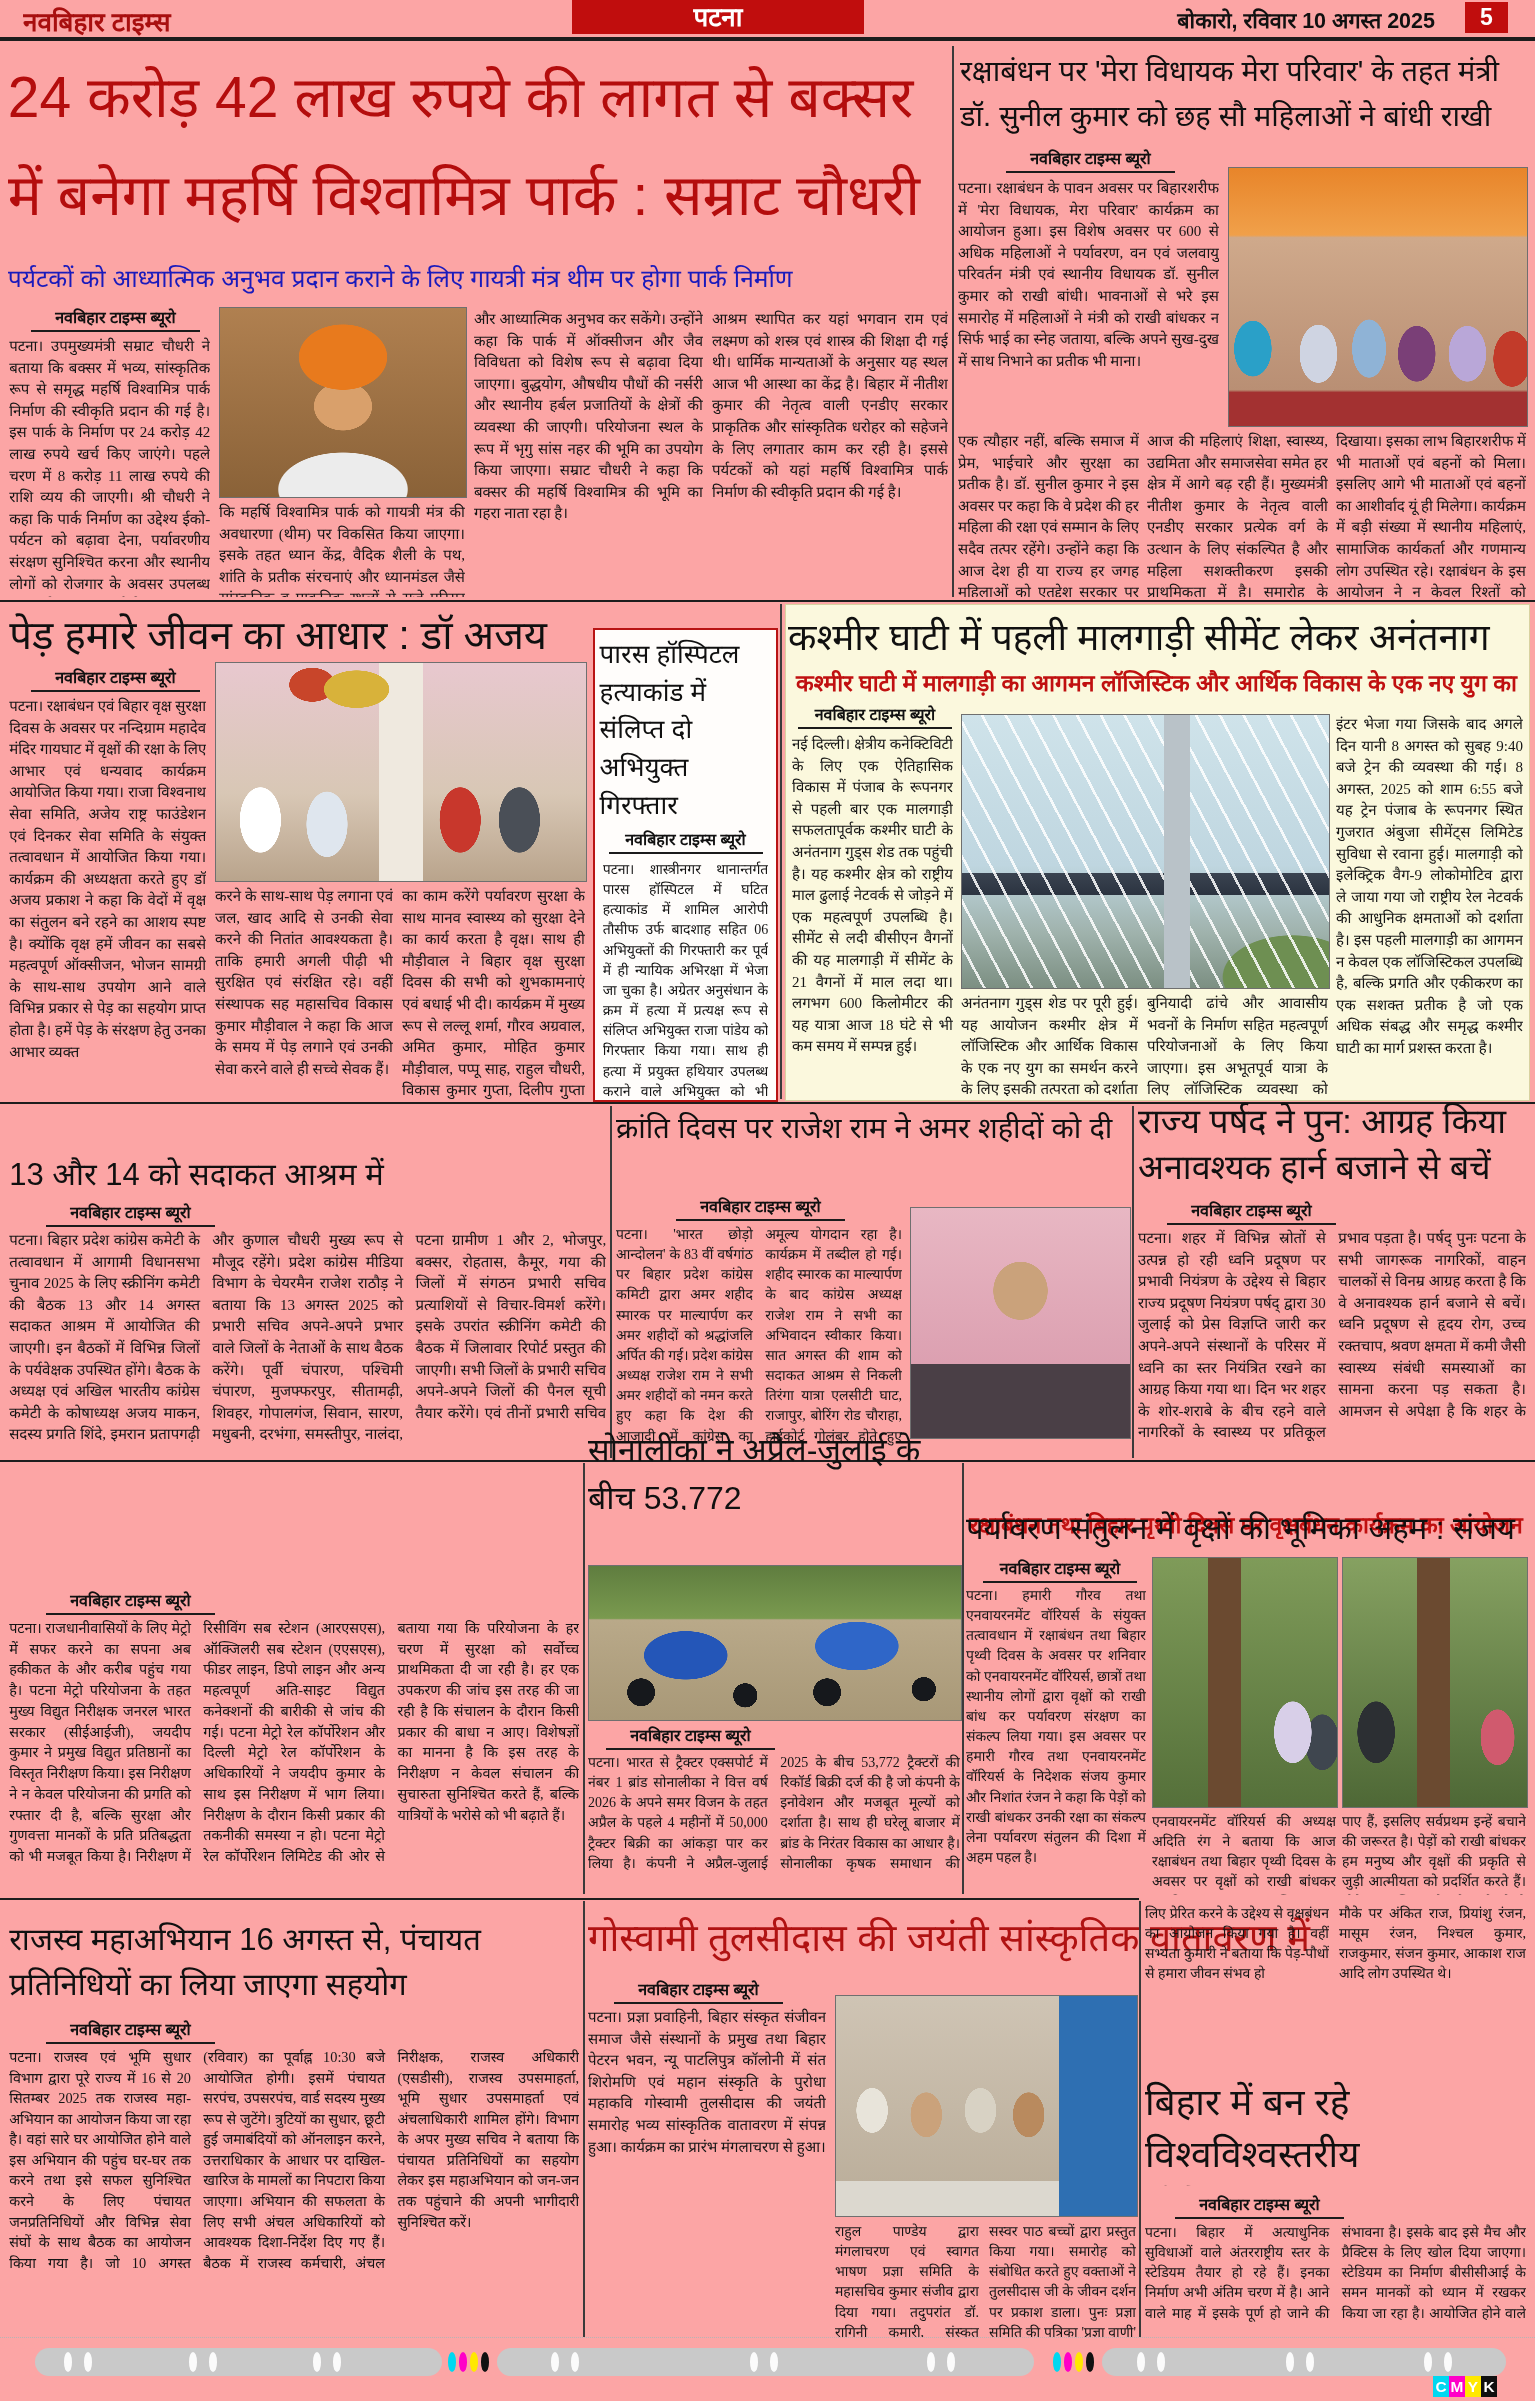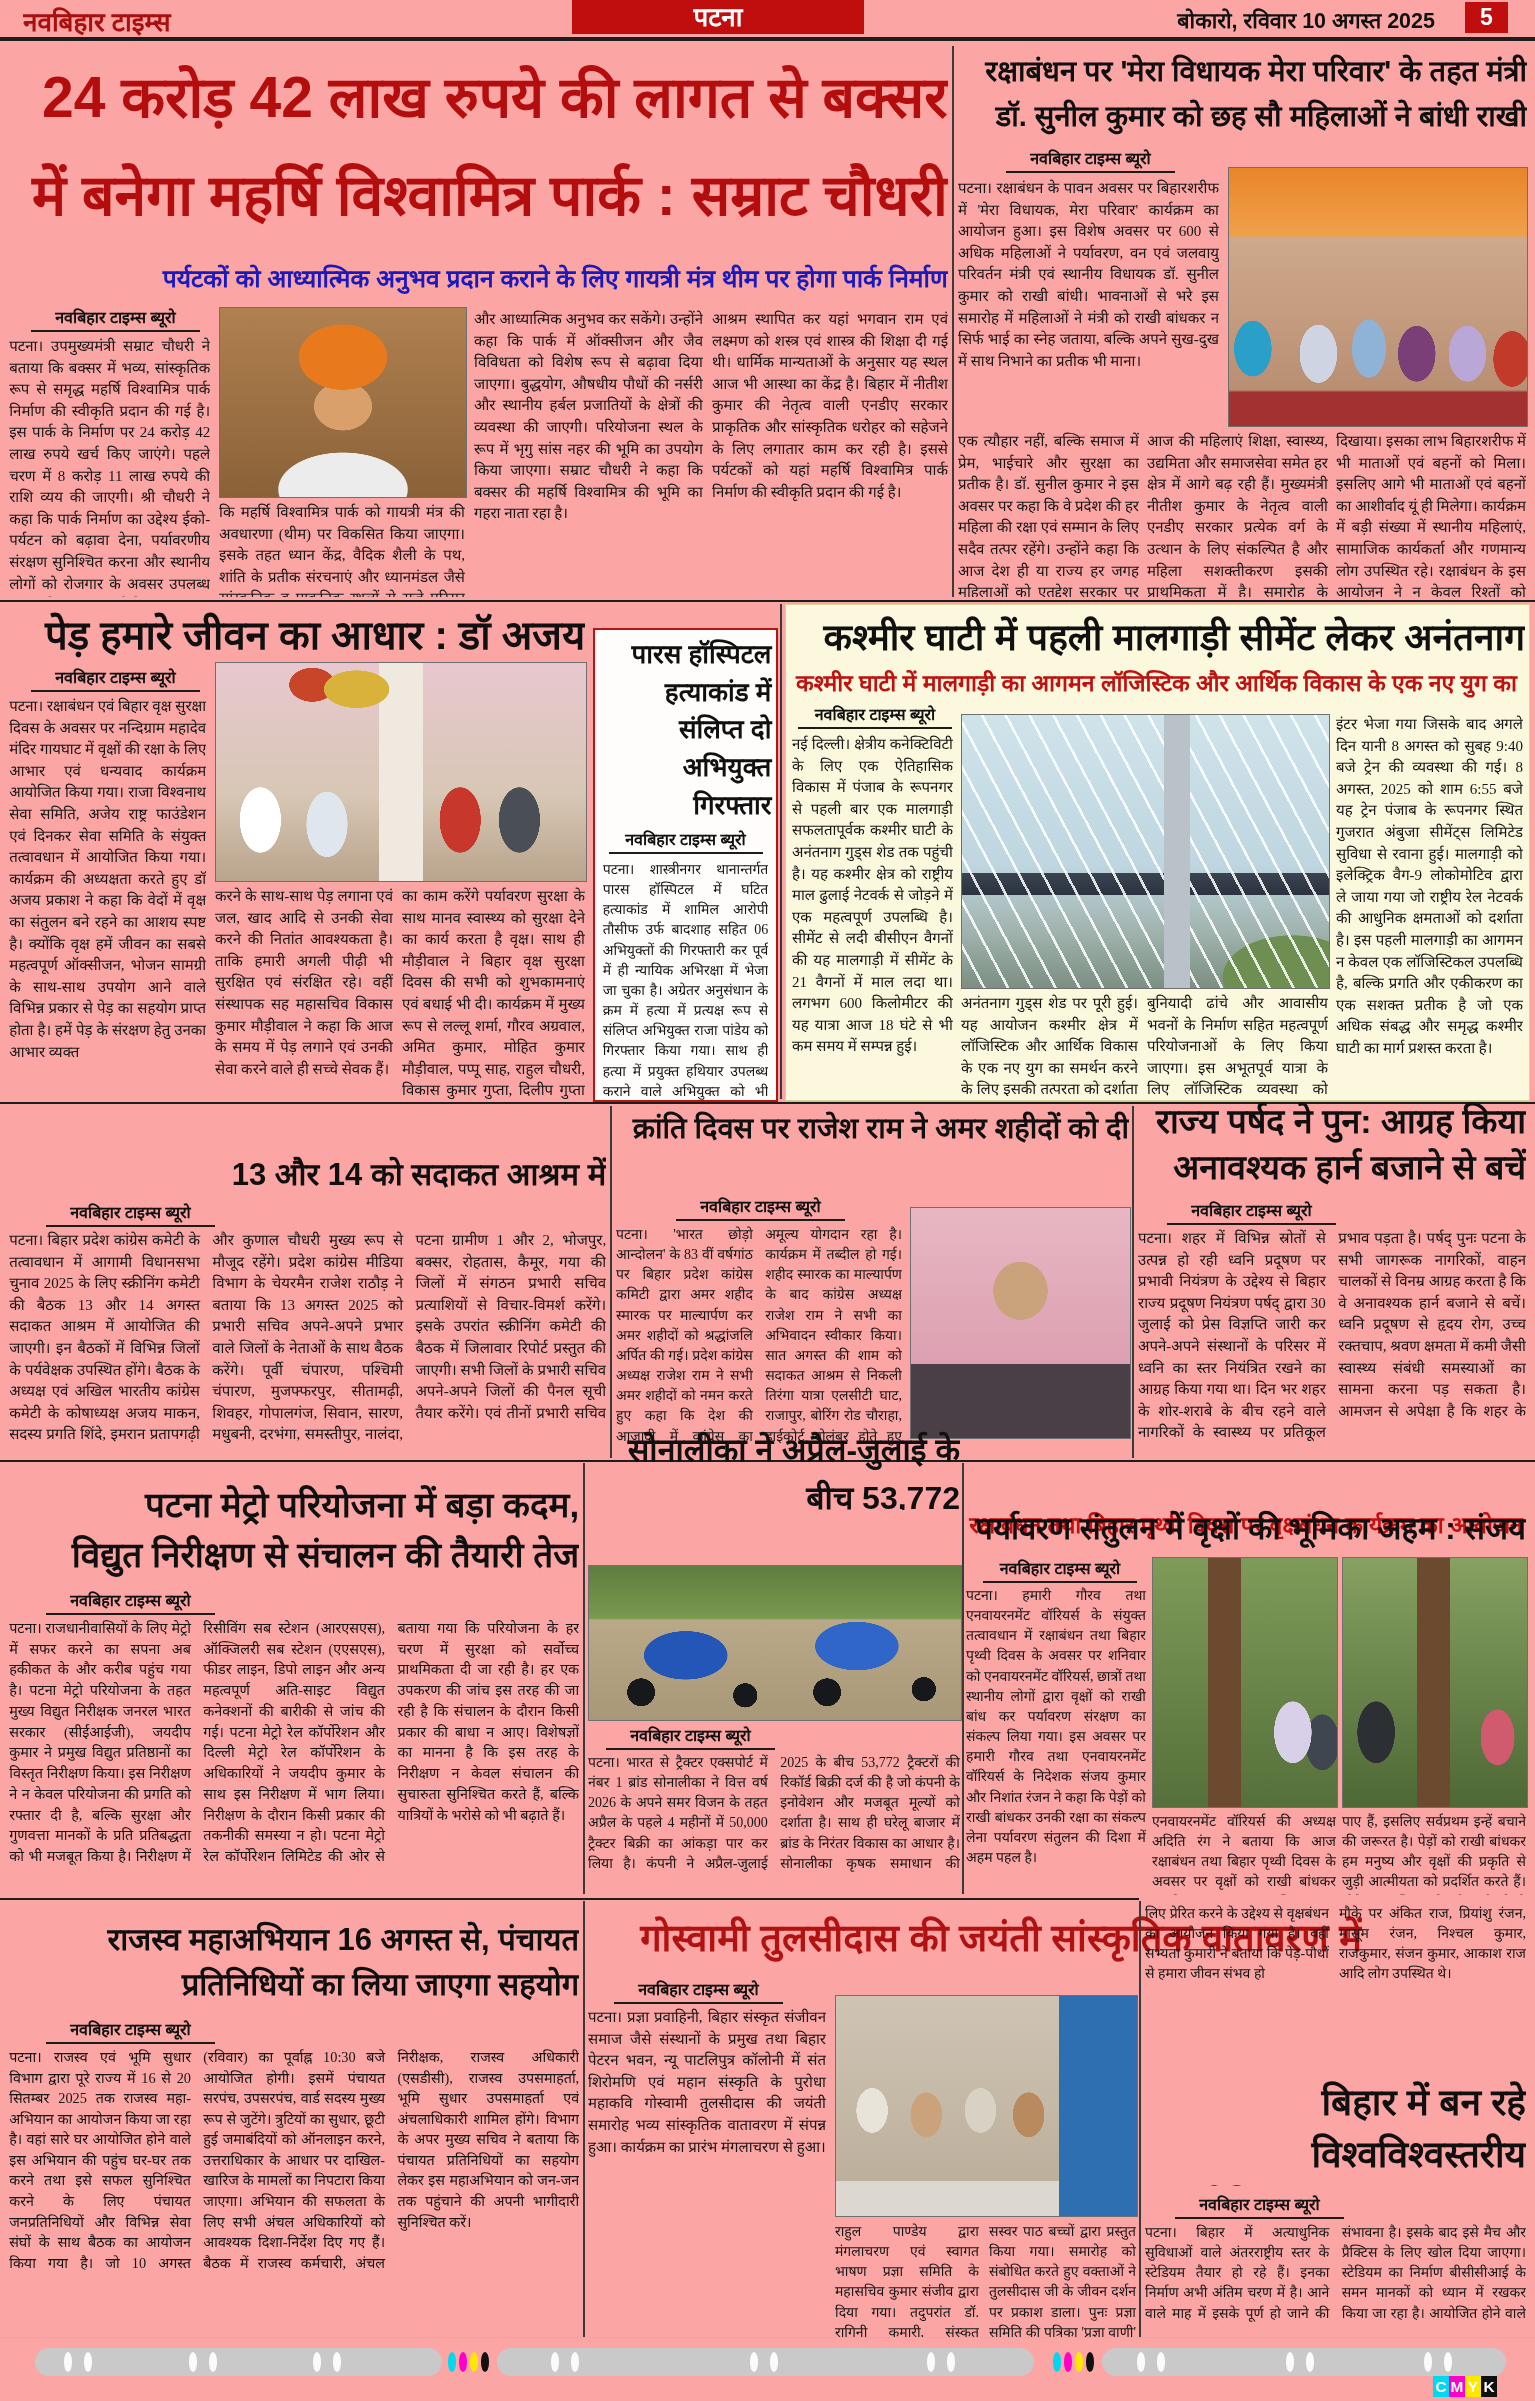--- a/index.html
+++ b/index.html
@@ -1,19 +1,19 @@
 <!DOCTYPE html>
 <html style="font-size:12.3px"><head>
 <meta charset="utf-8">
 <style>
   html,body{margin:0;padding:0;background:#e9e9e9;}
   .page{position:relative;width:1535px;height:2401px;background:#fca5a5;overflow:hidden;
         font-family:"Liberation Serif",serif;color:#161616;}
   .abs{position:absolute;overflow:hidden;}
-  .hl{font-family:"Liberation Sans",sans-serif;font-weight:bold;text-align:right;color:#101010;}
+  .hl{font-family:"Liberation Sans",sans-serif;font-weight:normal;text-align:left;color:#101010;}
   .hl-red{color:#b40d0d;}
   .hl-blue{color:#1a1abc;}
   .kicker-red{color:#c01010;font-family:"Liberation Sans",sans-serif;font-weight:bold;text-align:center;}
   .byline{font-family:"Liberation Sans",sans-serif;font-weight:bold;font-size:16px;text-align:center;
           border-bottom:2.3px solid #1b1b1b;padding-bottom:2.3px;color:#111;}
   .body-txt{font-size:15px;line-height:1.44;text-align:justify;color:#151515;}
   .cols2{column-count:2;column-gap:12.3px;}
   .cols3{column-count:3;column-gap:12.3px;}
   .hrule{background:#1d1d1d;}
   .vrule{background:#3a3a3a;}
@@ -146,24 +146,20 @@
 
   <div class="abs hl" style="left:1138px;top:1099px;width:388px;height:94px;font-size:34px;line-height:1.35;">
     <span>राज्य पर्षद ने पुन: आग्रह किया</span><br>
     <span>अनावश्यक हार्न बजाने से बचें</span>
   </div>
   <div class="abs byline" style="left:1167px;top:1199px;width:169px;">नवबिहार टाइम्स ब्यूरो</div>
   <div class="abs body-txt cols2" style="left:1138px;top:1228px;width:388px;height:227px;">पटना। शहर में विभिन्न स्रोतों से उत्पन्न हो रही ध्वनि प्रदूषण पर प्रभावी नियंत्रण के उद्देश्य से बिहार राज्य प्रदूषण नियंत्रण पर्षद् द्वारा 30 जुलाई को प्रेस विज्ञप्ति जारी कर अपने-अपने संस्थानों के परिसर में ध्वनि का स्तर नियंत्रित रखने का आग्रह किया गया था। दिन भर शहर के शोर-शराबे के बीच रहने वाले नागरिकों के स्वास्थ्य पर प्रतिकूल प्रभाव पड़ता है। पर्षद् पुनः पटना के सभी जागरूक नागरिकों, वाहन चालकों से विनम्र आग्रह करता है कि वे अनावश्यक हार्न बजाने से बचें। ध्वनि प्रदूषण से हृदय रोग, उच्च रक्तचाप, श्रवण क्षमता में कमी जैसी स्वास्थ्य संबंधी समस्याओं का सामना करना पड़ सकता है। आमजन से अपेक्षा है कि शहर के शांत वातावरण के निर्माण में पर्षद् का सहयोग करें।</div>
 
   <div class="abs hrule" style="left:0;top:1460px;width:1535px;height:1.5px;"></div>
 
-  <div class="abs hl" style="left:9.2px;top:1480px;width:570px;height:100px;font-size:35px;line-height:1.42;">
-    <span>पटना मेट्रो परियोजना में बड़ा कदम,</span><br>
-    <span>विद्युत निरीक्षण से संचालन की तैयारी तेज</span>
-  </div>
   <div class="abs byline" style="left:46px;top:1589px;width:169px;">नवबिहार टाइम्स ब्यूरो</div>
   <div class="abs body-txt cols3" style="left:9.2px;top:1618px;width:570px;height:275px;font-size:14.4px;">पटना। राजधानीवासियों के लिए मेट्रो में सफर करने का सपना अब हकीकत के और करीब पहुंच गया है। पटना मेट्रो परियोजना के तहत मुख्य विद्युत निरीक्षक जनरल भारत सरकार (सीईआईजी), जयदीप कुमार ने प्रमुख विद्युत प्रतिष्ठानों का विस्तृत निरीक्षण किया। इस निरीक्षण ने न केवल परियोजना की प्रगति को रफ्तार दी है, बल्कि सुरक्षा और गुणवत्ता मानकों के प्रति प्रतिबद्धता को भी मजबूत किया है। निरीक्षण में रिसीविंग सब स्टेशन (आरएसएस), ऑक्जिलरी सब स्टेशन (एएसएस), फीडर लाइन, डिपो लाइन और अन्य महत्वपूर्ण अति-साइट विद्युत कनेक्शनों की बारीकी से जांच की गई। पटना मेट्रो रेल कॉर्पोरेशन और दिल्ली मेट्रो रेल कॉर्पोरेशन के अधिकारियों ने जयदीप कुमार के साथ इस निरीक्षण में भाग लिया। निरीक्षण के दौरान किसी प्रकार की तकनीकी समस्या न हो। पटना मेट्रो रेल कॉर्पोरेशन लिमिटेड की ओर से बताया गया कि परियोजना के हर चरण में सुरक्षा को सर्वोच्च प्राथमिकता दी जा रही है। हर एक उपकरण की जांच इस तरह की जा रही है कि संचालन के दौरान किसी प्रकार की बाधा न आए। विशेषज्ञों का मानना है कि इस तरह के निरीक्षण न केवल संचालन की सुचारुता सुनिश्चित करते हैं, बल्कि यात्रियों के भरोसे को भी बढ़ाते हैं।</div>
 
   <div class="abs vrule" style="left:583px;top:1463px;width:1.5px;height:431px;"></div>
 
   <div class="abs hl" style="left:588px;top:1426px;width:372px;height:84px;font-size:32px;line-height:1.5;">
     <span>सोनालीका ने अप्रैल-जुलाई के बीच 53,772</span><br>
     
   </div>
   <div class="abs photo" style="left:588px;top:1565px;width:372px;height:154px;

